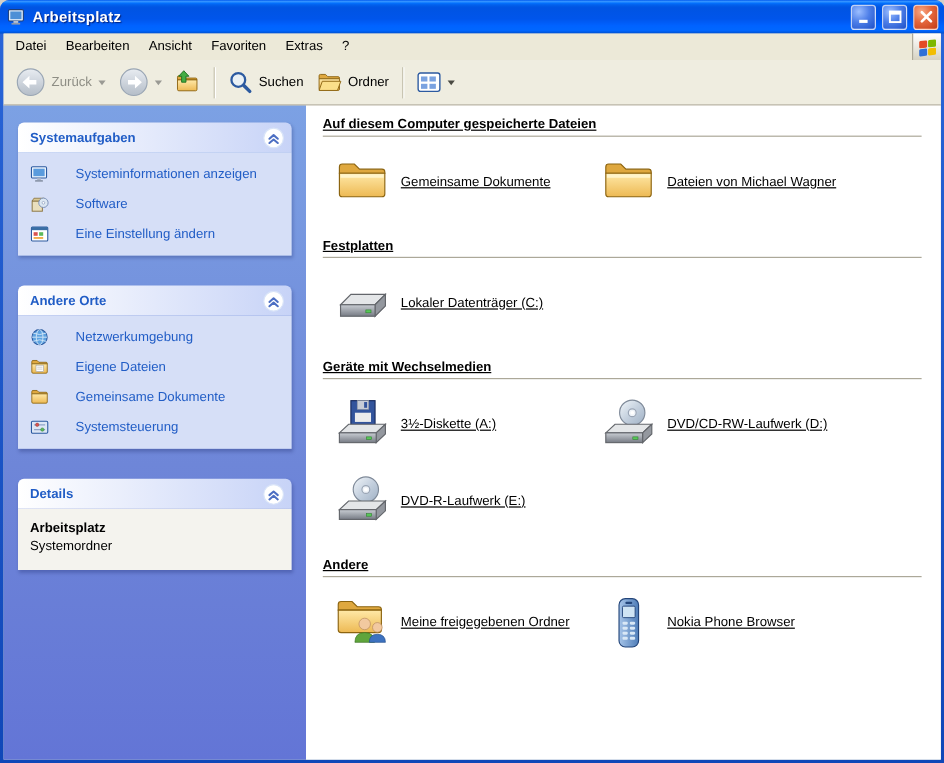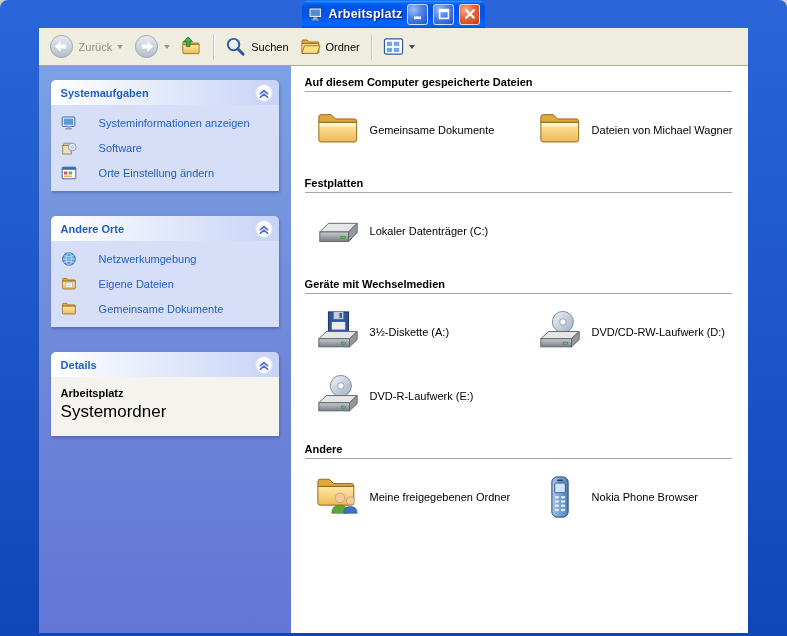--- a/index.html
+++ b/index.html
@@ -1,21 +1,21 @@
 <!DOCTYPE html>
 <html><head>
 <meta charset="utf-8">
 <style>
   * { box-sizing: border-box; margin: 0; padding: 0; }
   html, body { width: 787px; height: 636px; overflow: hidden; background: #D4D0C8;
     font-family: "Liberation Sans", sans-serif; }
 
   .window { position: absolute; inset: 0; display: flex; flex-direction: column;
     border-radius: 8px 8px 0 0;
-    background: linear-gradient(180deg,#2A66D9,#0F47B8); align-items: center; }
+    background: linear-gradient(180deg,#2A66D9,#0F47B8); }
 
   
   .titlebar { height: 28px; flex: 0 0 28px; display: flex; align-items: center;
     gap: 5px; padding: 0 5px 0 6px; border-radius: 8px 8px 0 0;
     background: linear-gradient(180deg,#0058EE 0%,#3593FF 4%,#288EFF 6%,#127DFF 8%,
       #036FFC 10%,#0262EE 14%,#0057E5 20%,#0054E3 24%,#0055EB 56%,#005BF5 66%,
       #0062FF 76%,#0066FF 86%,#0066FF 92%,#005EEE 94%,#004FCB 100%); }
   .title-text { flex: 1; color: #FFF; font-weight: bold; font-size: 12.5px;
     text-shadow: 1px 1px 1px rgba(0,0,60,.65); letter-spacing: .2px; }
   .tb-btn { width: 21px; height: 21px; border-radius: 3px;
@@ -62,24 +62,24 @@
     background: linear-gradient(90deg,#FFFFFF 0%,#C7D3F7 100%);
     border-radius: 5px 5px 0 0; }
   .panel-title { color: #215DC6; font-weight: bold; font-size: 11px; }
   .chev { width: 18px; height: 18px; }
   .panel-body { background: #D6DFF7; padding: 10px; display: flex;
     flex-direction: column; gap: 9px; }
   .panel.details .panel-body { background: #F4F3EE; gap: 3px; padding: 10px 10px 14px; }
   .link-item { display: flex; align-items: center; gap: 22px; color: #215DC6;
     font-size: 11px; cursor: pointer; }
   .details-name { font-size: 11px; font-weight: bold; color: #000; }
-  .details-type { font-size: 17px; color: #000; }
+  .details-type { font-size: 11px; color: #000; }
 
   .main { flex: 1; background: #FFF; padding: 10px 16px 0 14px; overflow: hidden; }
-  .group { margin-bottom: 20px; }
+  .group { margin-bottom: 20px; text-decoration: underline; }
   .group-title { font-size: 11px; font-weight: bold; color: #000;
     padding-bottom: 3px; border-bottom: 1px solid #ACA899; }
   .items { display: grid; grid-template-columns: 222px 1fr; row-gap: 18px;
     padding: 15px 0 4px 10px; }
   .fitem { display: flex; align-items: center; gap: 9px; cursor: pointer; }
   .icon48 { width: 46px; height: 46px; flex: 0 0 46px; }
   .fitem span { font-size: 11px; color: #000; }
 </style>
 </head>
 <body>
@@ -293,20 +293,34 @@
     </div>
     <div class="tb-btn btn-red">
       <svg width="14" height="14" viewBox="0 0 14 14">
           <path d="M3.2 3.2 L10.8 10.8 M10.8 3.2 L3.2 10.8" stroke="#FFF" stroke-width="2.2" stroke-linecap="round"></path>
         </svg>
     </div>
   </div>
 
   <div class="win-body">
 
+    <div class="menubar">
+      <span class="menu-item">Datei</span>
+      <span class="menu-item">Bearbeiten</span>
+      <span class="menu-item">Ansicht</span>
+      <span class="menu-item">Favoriten</span>
+      <span class="menu-item">Extras</span>
+      <span class="menu-item">?</span>
+      <span class="menu-spacer"></span>
+      <div class="winlogo-tile">
+        <svg width="18" height="18" viewBox="0 0 18 18">
+            <use href="#sym-winlogo"></use>
+          </svg>
+      </div>
+    </div>
 
     <div class="toolbar">
       <div class="tool-btn disabled">
         <svg class="i25">
             <use href="#sym-back"></use>
           </svg>
         <span>Zurück</span>
         <span class="caret dim"></span>
       </div>
       <div class="tool-btn disabled">
@@ -363,21 +377,21 @@
             <div class="link-item">
               <svg class="icon16">
                   <use href="#sym-software"></use>
                 </svg>
               <span>Software</span>
             </div>
             <div class="link-item">
               <svg class="icon16">
                   <use href="#sym-setting"></use>
                 </svg>
-              <span>Orte Einstellung ändern</span>
+              <span>Eine Einstellung ändern</span>
             </div>
           </div>
         </div>
 
         <div class="panel">
           <div class="panel-header">
             <span class="panel-title">Andere Orte</span>
             <svg class="chev">
                 <use href="#sym-chevup"></use>
               </svg>
@@ -394,20 +408,26 @@
                   <use href="#sym-mydocs"></use>
                 </svg>
               <span>Eigene Dateien</span>
             </div>
             <div class="link-item">
               <svg class="icon16">
                   <use href="#sym-folder16"></use>
                 </svg>
               <span>Gemeinsame Dokumente</span>
             </div>
+            <div class="link-item">
+              <svg class="icon16">
+                  <use href="#sym-controlpanel"></use>
+                </svg>
+              <span>Systemsteuerung</span>
+            </div>
           </div>
         </div>
 
         <div class="panel details">
           <div class="panel-header">
             <span class="panel-title">Details</span>
             <svg class="chev">
                 <use href="#sym-chevup"></use>
               </svg>
           </div>

